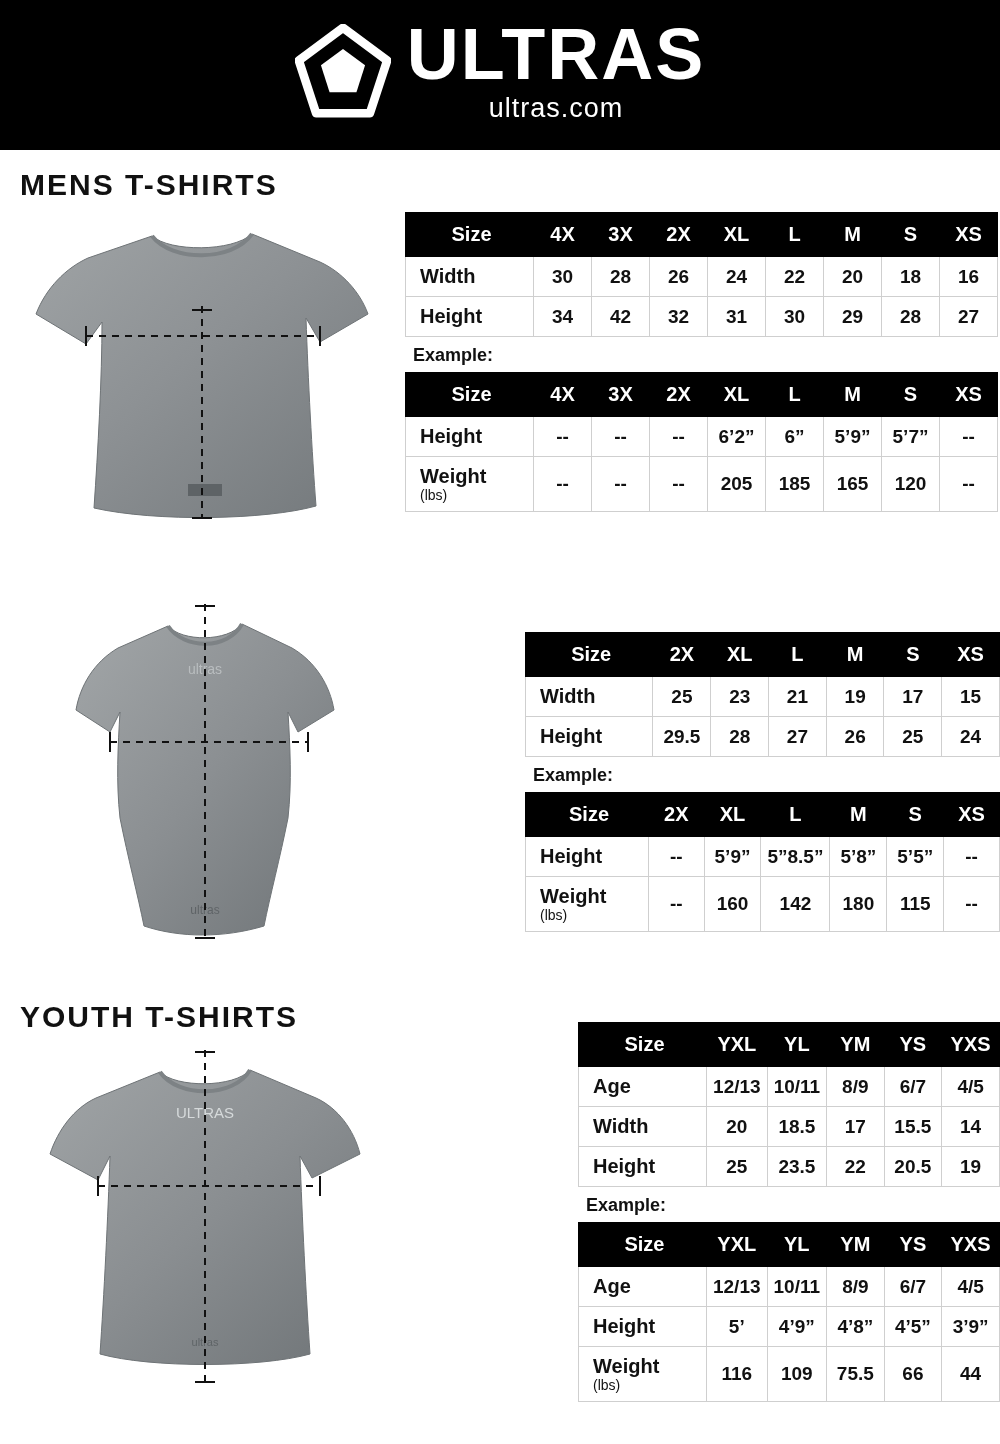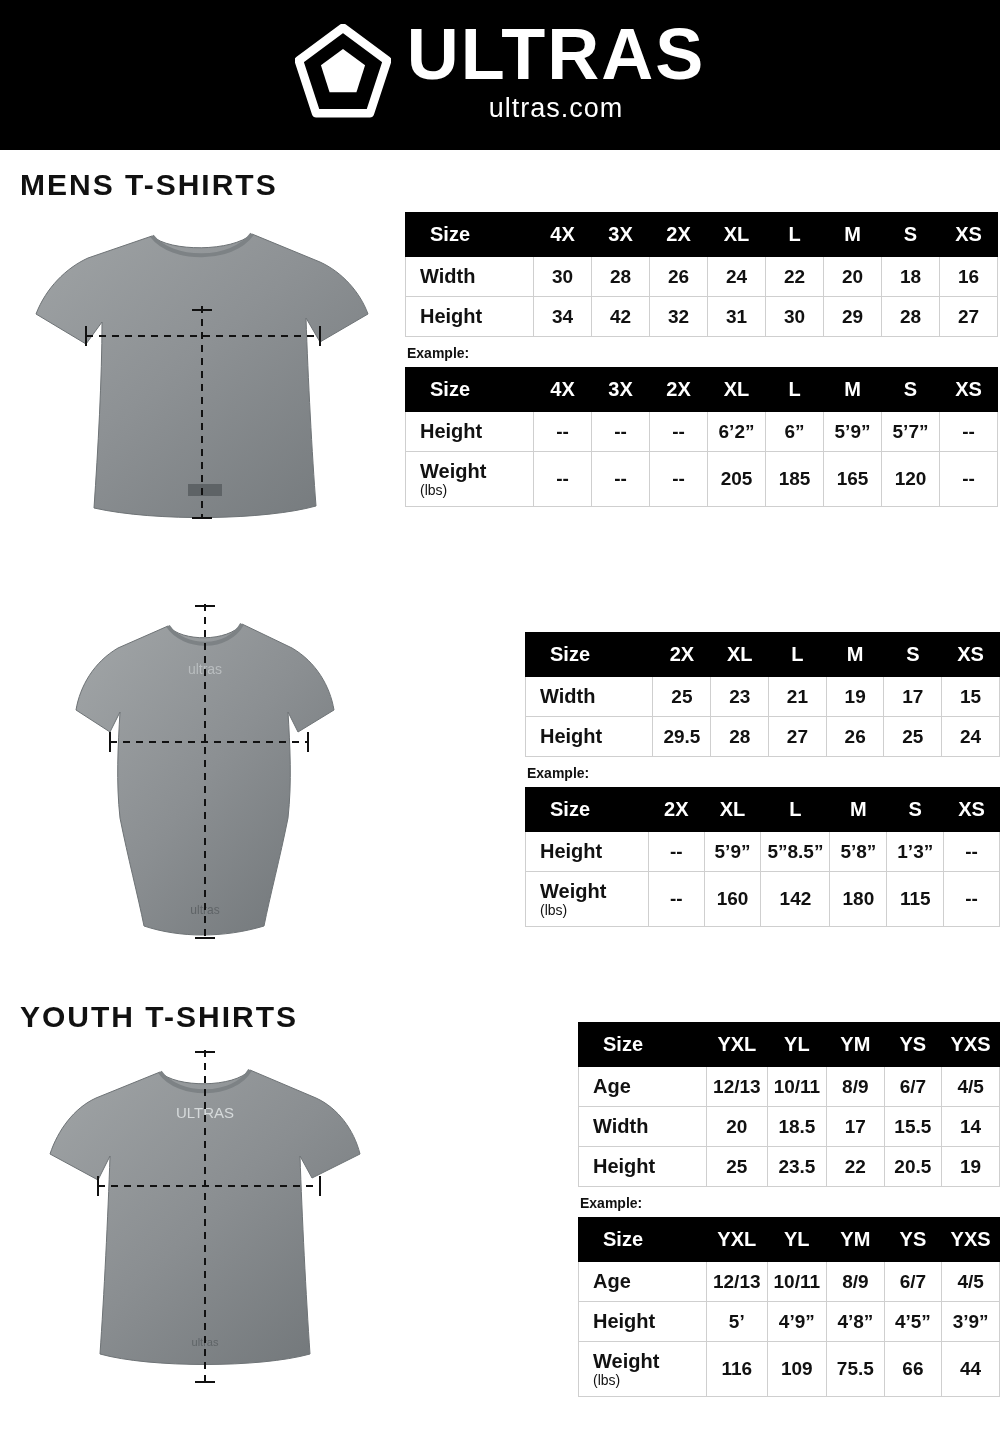--- a/index.html
+++ b/index.html
@@ -61,24 +61,24 @@
     white-space:nowrap;
   }
   table.sizes thead th {
     background:#000; color:#fff; border:1px solid #000;
     font-size:20px;
     padding:10px 6px;
   }
   table.sizes tbody th.rowlabel {
     text-align:left; padding-left:14px; font-size:20px;
   }
-  table.sizes thead th.rowlabel { text-align:left; padding-left:24px; }
+  table.sizes thead th.rowlabel { text-align:center; padding-left:10px; }
   .small-sub { font-size:14px; font-weight:normal; display:block; line-height:1.05;}
   .example-label {
-    font-size:14px; font-weight:bold; margin:8px 0 6px 2px;
+    font-size:18px; font-weight:bold; margin:8px 0 6px 8px;
     font-family:"Liberation Sans", sans-serif;
   }
   .tiny { font-size:15px; }
 </style>
 </head>
 <body>
 
 <div class="header">
   <div class="brand-wrap">
     <div class="logo-mark">
@@ -296,21 +296,21 @@
     </thead>
     <tbody>
       <tr>
         <th class="rowlabel">
           <span>Height</span>
         </th>
         <td>--</td>
         <td>5’9”</td>
         <td class="tiny">5”8.5”</td>
         <td>5’8”</td>
-        <td>1’3”</td>
+        <td>5’5”</td>
         <td>--</td>
       </tr>
       <tr>
         <th class="rowlabel">
           <span>Weight</span>
           <span class="small-sub">(lbs)</span>
         </th>
         <td>--</td>
         <td>160</td>
         <td>142</td>

